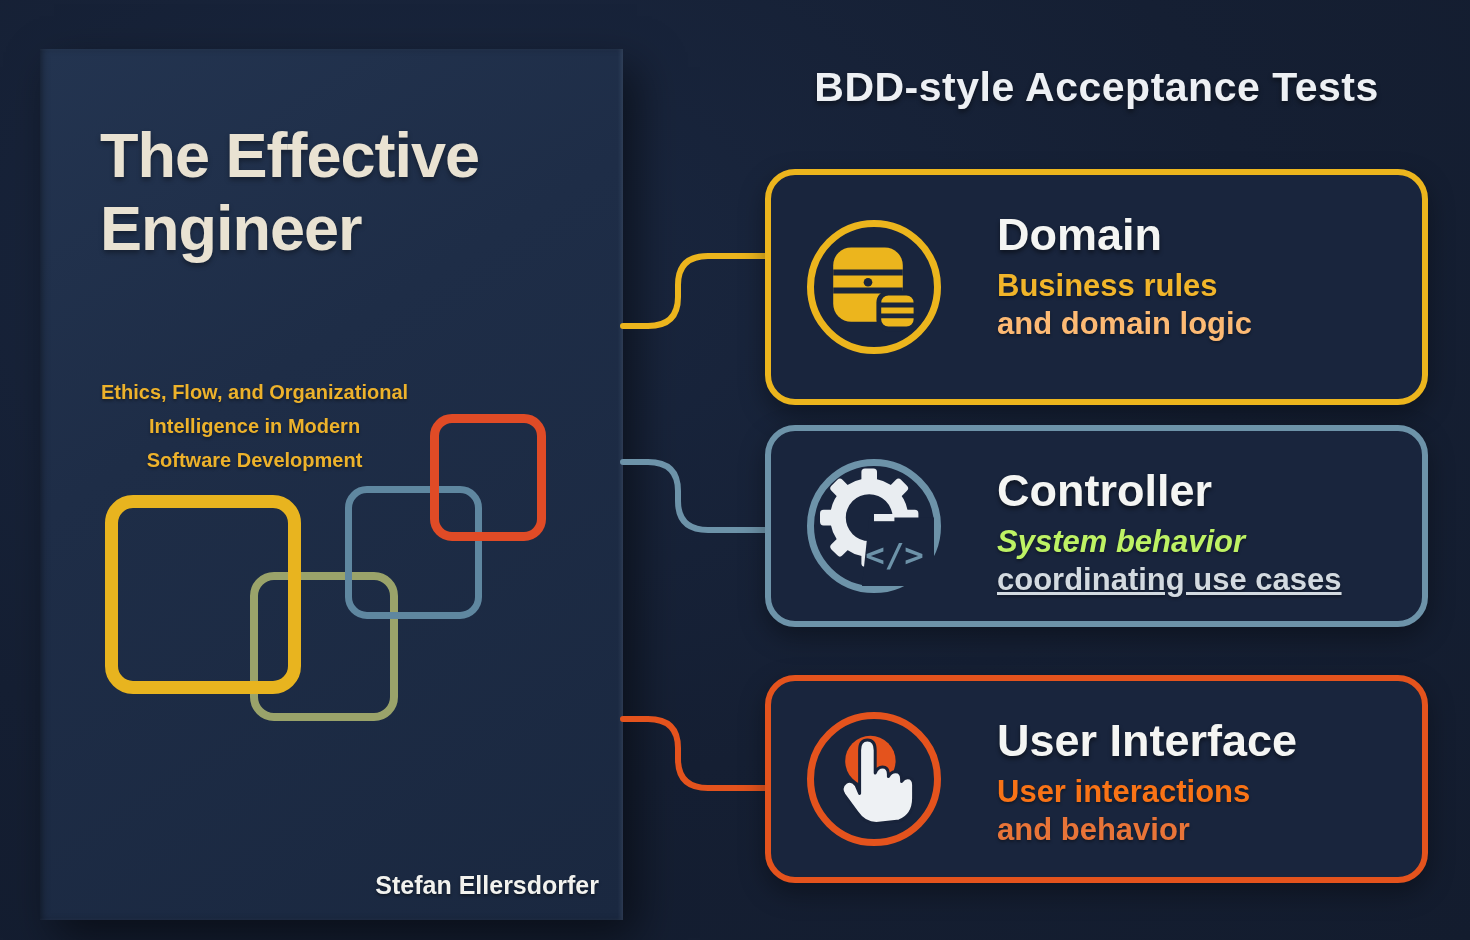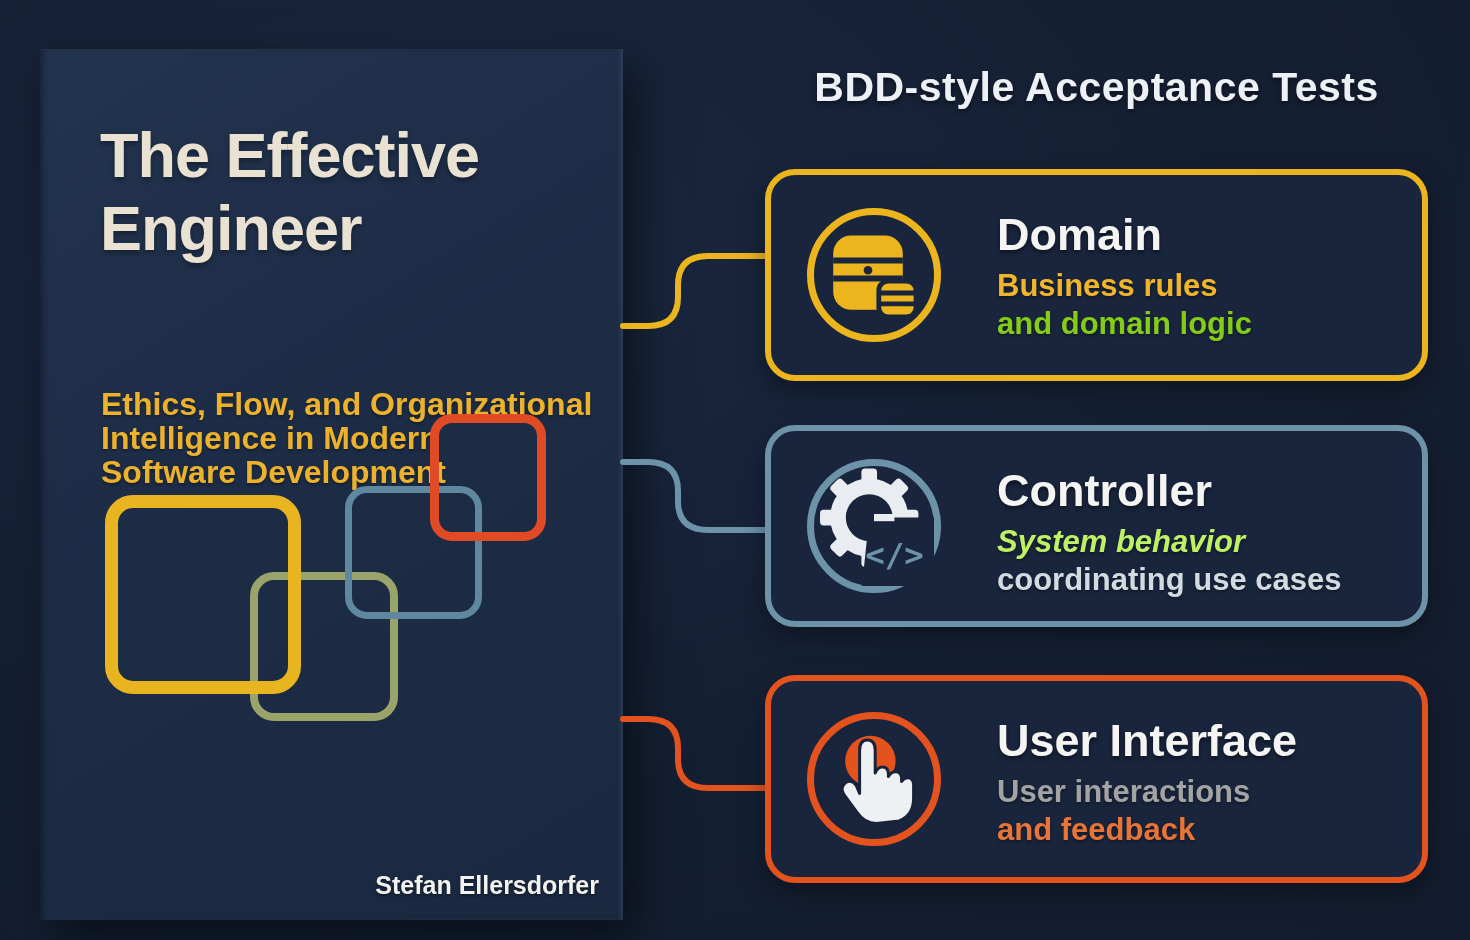--- a/index.html
+++ b/index.html
@@ -14,23 +14,23 @@
     background:linear-gradient(148deg,#233450 0%,#1e2d47 38%,#1a2840 100%);
     box-shadow:14px 18px 42px rgba(0,0,0,.5), inset -3px 0 4px -1px rgba(190,205,230,.14), inset 4px 0 10px -4px rgba(0,0,0,.6);
     margin-top:35px;
   }
   .book-title{
     position:absolute;left:60px;top:70px;
     font-size:63px;line-height:73px;font-weight:700;letter-spacing:-1px;
     color:#e9e2d2;text-shadow:0 3px 5px rgba(0,0,0,.35);
   }
   .book-subtitle{
-    position:absolute;left:61px;top:338px;
-    font-size:32px;line-height:34px;font-weight:700;
-    color:#edb22b;text-shadow:0 2px 3px rgba(0,0,0,.35);
+    position:absolute;left:61px;top:326px;
+    font-size:20px;line-height:34px;font-weight:700;
+    color:#edb22b;text-shadow:0 2px 3px rgba(0,0,0,.35);text-align:center;
   }
   .cover-square{position:absolute;border-style:solid;background:transparent;}
   .sq-yellow{left:65px;top:446px;width:170px;height:173px;border-width:13px;border-radius:28px;}
   .sq-olive {left:210px;top:523px;width:132px;height:133px;border-width:8px;border-radius:24px;}
   .sq-steel {left:305px;top:437px;width:123px;height:119px;border-width:7px;border-radius:22px;}
   .sq-red   {left:390px;top:365px;width:98px;height:109px;border-width:9px;border-radius:22px;}
   .book-author{
     position:absolute;right:24px;top:822px;
     font-size:25px;font-weight:600;color:#f2f2ee;text-shadow:0 2px 3px rgba(0,0,0,.4);
   }
@@ -39,21 +39,21 @@
     position:absolute;left:765px;top:64px;width:663px;text-align:center;
     font-size:41px;font-weight:600;color:#edf0f4;letter-spacing:.5px;
     text-shadow:0 3px 5px rgba(0,0,0,.45);
   }
   .connectors{position:absolute;left:0;top:0;width:1470px;height:940px;pointer-events:none;}
   .panel{
     position:absolute;left:765px;width:663px;box-sizing:border-box;
     border:6px solid;border-radius:30px;background:#19253d;
     box-shadow:0 10px 26px rgba(0,0,0,.35);
   }
-  .panel-domain{top:169px;height:212px;}
+  .panel-domain{top:169px;height:236px;}
   .panel-controller{top:425px;height:202px;}
   .panel-ui{top:675px;height:208px;}
   .icon-circle{
     position:absolute;left:36px;top:50%;transform:translateY(-50%);
     width:134px;height:134px;border-radius:50%;border:7px solid;box-sizing:border-box;
   }
   .icon-circle svg{position:absolute;left:0;top:0;width:120px;height:120px;}
   .panel-text{position:absolute;left:226px;top:34px;}
   .panel-title{
     font-size:45px;font-weight:700;color:#f4f5f3;line-height:52px;
@@ -102,21 +102,21 @@
         <g>
           <rect x="54" y="55" width="31" height="30" rx="8" stroke="#19253d" stroke-width="4" fill="#ecb51d"></rect>
           <path d="M54 65 H85 M54 74 H85" stroke="#19253d" stroke-width="4"></path>
         </g>
       </svg>
     </span>
   </div>
   <div class="panel-text">
     <div class="panel-title">Domain</div>
     <div class="panel-sub" style="color: rgb(241, 181, 42);">Business rules</div>
-    <div class="panel-sub" style="color: #84cc16;">and domain logic</div>
+    <div class="panel-sub" style="color: #fdba74;">and domain logic</div>
   </div>
 </div>
 
 <div class="panel panel-controller" style="border-color: rgb(109, 147, 169);">
   <div class="icon-circle" style="border-color: rgb(109, 147, 169);">
     <span>
       <svg viewBox="0 0 100 100">
         <g fill="#e9edf1">
           <circle cx="46" cy="43" r="26" fill="none" stroke="#e9edf1" stroke-width="13"></circle>
           <rect x="39.5" y="2" width="13" height="15" rx="3"></rect>
@@ -130,36 +130,36 @@
         </g>
         <path d="M46 43 L100 43 L100 100 L40 100 Z" fill="#19253d"></path>
         <rect x="50" y="40" width="17" height="6" fill="#e9edf1"></rect>
         <text x="67" y="83" font-size="27" font-weight="700" text-anchor="middle" font-family="DejaVu Sans Mono, monospace" fill="#6d93a9">&lt;/&gt;</text>
       </svg>
     </span>
   </div>
   <div class="panel-text">
     <div class="panel-title">Controller</div>
     <div class="panel-sub" style="color: #bef264; font-style: italic;">System behavior</div>
-    <div class="panel-sub" style="color: rgb(211, 218, 224);">coordinating use cases</div>
+    <div class="panel-sub" style="color: rgb(211, 218, 224); text-decoration: underline;">coordinating use cases</div>
   </div>
 </div>
 
 <div class="panel panel-ui" style="border-color: rgb(228, 83, 29);">
   <div class="icon-circle" style="border-color: rgb(228, 83, 29);">
     <span>
       <svg viewBox="0 0 100 100">
         <circle cx="47" cy="35" r="21" fill="#e4531d"></circle>
         <path d="M38 62 L38 26 Q38 17.5 44.5 17.5 Q51 17.5 51 26 L51 45
                  Q53 40 57 40 Q62 40 62 46 L62 48
                  Q64 44 68 44 Q73 44 73 50 L73 52
                  Q75 49 78 49 Q83 49 83 55
                  L83 66 Q83 80 71 85 L52 87 Q42 87 36 78
                  L25 63 Q21 57 26.5 53 Q31 50 35 55 Z" fill="#eef1f4" stroke="#18233a" stroke-width="2.5" stroke-linejoin="round"></path>
       </svg>
     </span>
   </div>
   <div class="panel-text">
     <div class="panel-title">User Interface</div>
-    <div class="panel-sub" style="color: #a3a3a3;">User interactions</div>
-    <div class="panel-sub" style="color: rgb(232, 116, 56);">and feedback</div>
+    <div class="panel-sub" style="color: #f97316;">User interactions</div>
+    <div class="panel-sub" style="color: rgb(232, 116, 56);">and behavior</div>
   </div>
 </div>
 
 </body></html>

